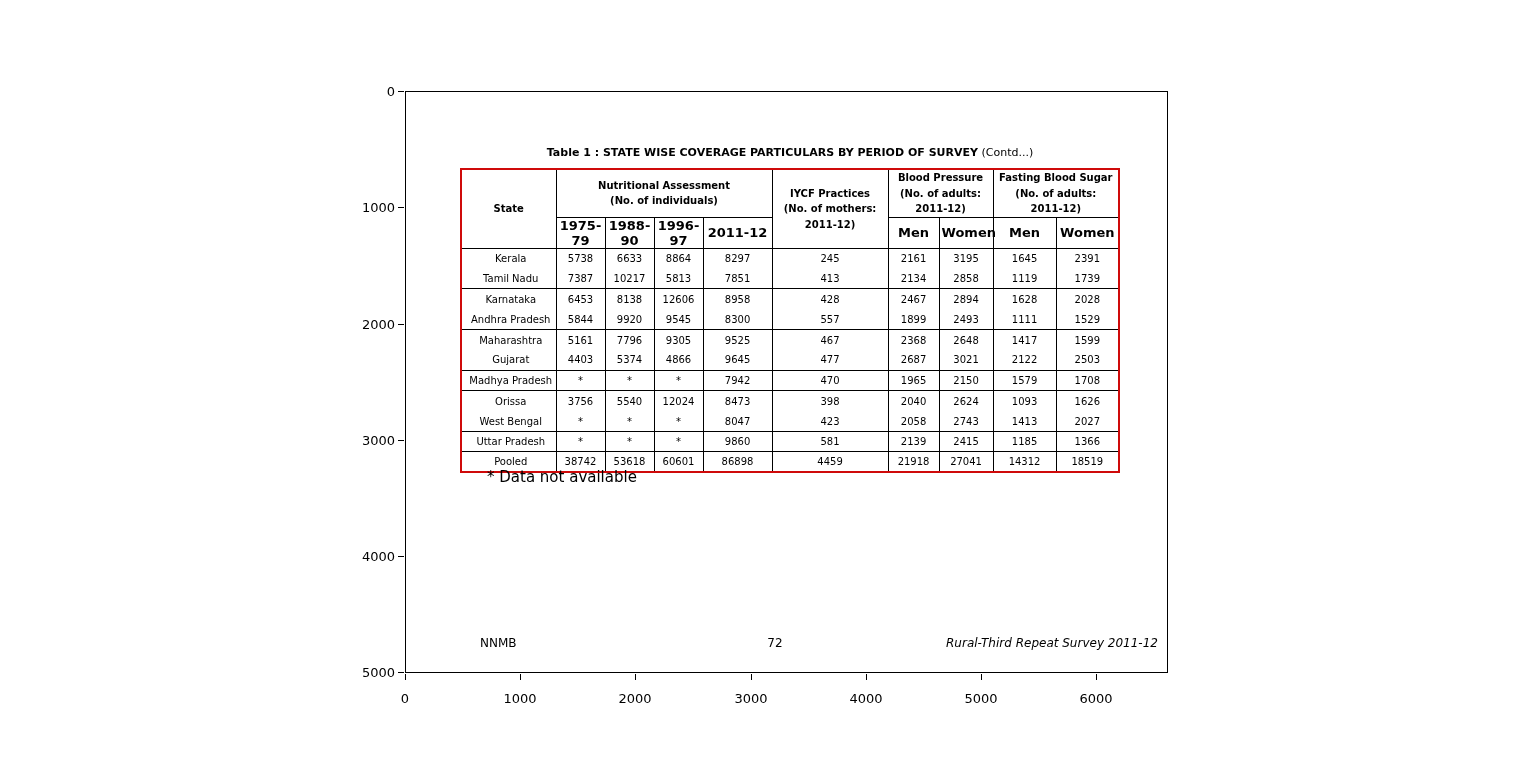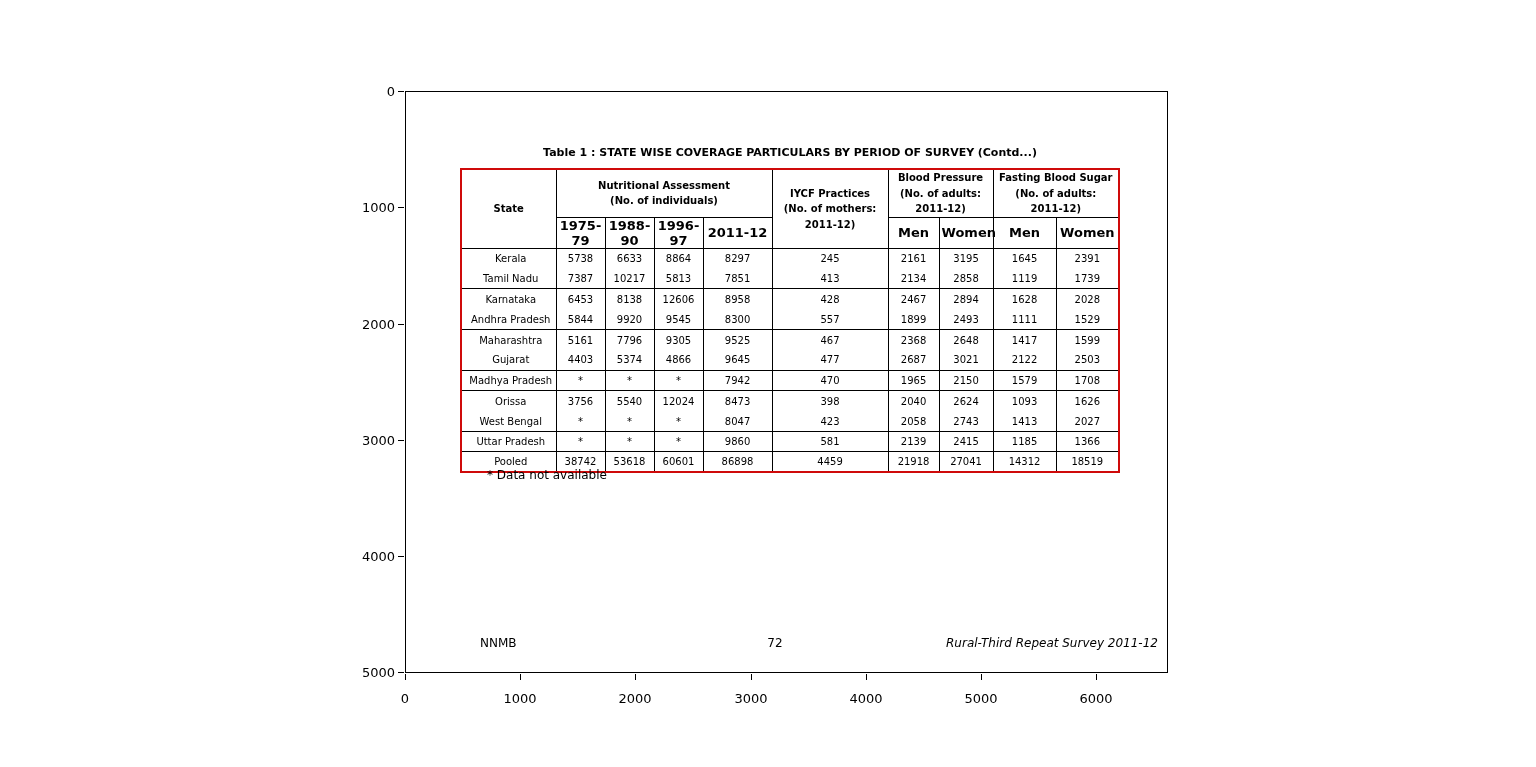--- a/index.html
+++ b/index.html
@@ -12,37 +12,37 @@
 
   
   .ytick{position:absolute;width:6px;height:1px;background:#000;left:398px;}
   .xtick{position:absolute;width:1px;height:6px;background:#000;top:674px;}
   .ylab{position:absolute;left:340px;width:55px;text-align:right;font-size:13px;}
   .xlab{position:absolute;width:70px;text-align:center;font-size:13px;top:691px;}
 
   
   .tbl-title{position:absolute;left:440px;top:146px;width:700px;text-align:center;font-size:11px;}
   .tbl-title .t-main{font-weight:bold;}
-  .tbl-title .t-suffix{font-weight:bold;}
+  .tbl-title .t-suffix{font-weight:normal;}
 
   table.coverage{position:absolute;left:460px;top:168px;border-collapse:collapse;
     table-layout:fixed;width:658px;border:2px solid #cf0a0a;background:#fff;}
   table.coverage th, table.coverage td{
     border-right:1px solid #000;box-sizing:border-box;
     font-size:10px;vertical-align:middle;padding:0 2px;}
   table.coverage th{border-bottom:1px solid #000;font-weight:bold;}
   table.coverage .hdr-line{line-height:1.55;}
   table.coverage thead tr:first-child th{height:46px;}
   table.coverage thead tr.years-row th{height:17px;font-size:13px;}
   table.coverage td{height:20.4px;text-align:center;}
   table.coverage td.state-cell{text-align:center;padding-left:6px;}
   table.coverage tr.group-end td{border-bottom:1px solid #000;}
   table.coverage tr.bold-row td{font-weight:normal;}
 
-  .footnote{position:absolute;left:487px;top:468px;font-size:12px;}
+  .footnote{position:absolute;left:487px;top:468px;font-size:15px;}
   .footer-item{position:absolute;top:636px;font-size:12px;}
   .footer-left{left:480px;}
   .footer-center{left:745px;width:60px;text-align:center;}
   .footer-right{left:946px;font-style:italic;}
 </style>
 </head>
 <body>
 
 <div id="canvas">
 

